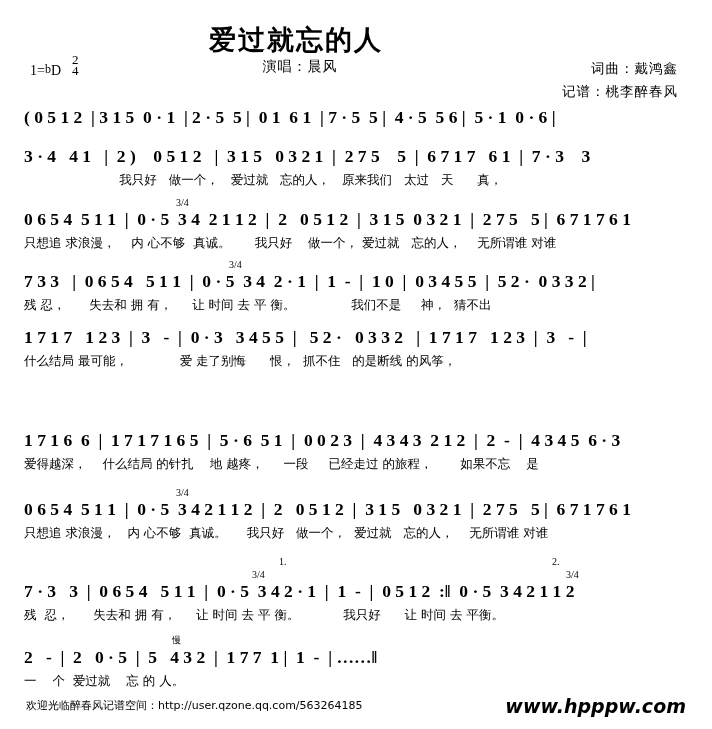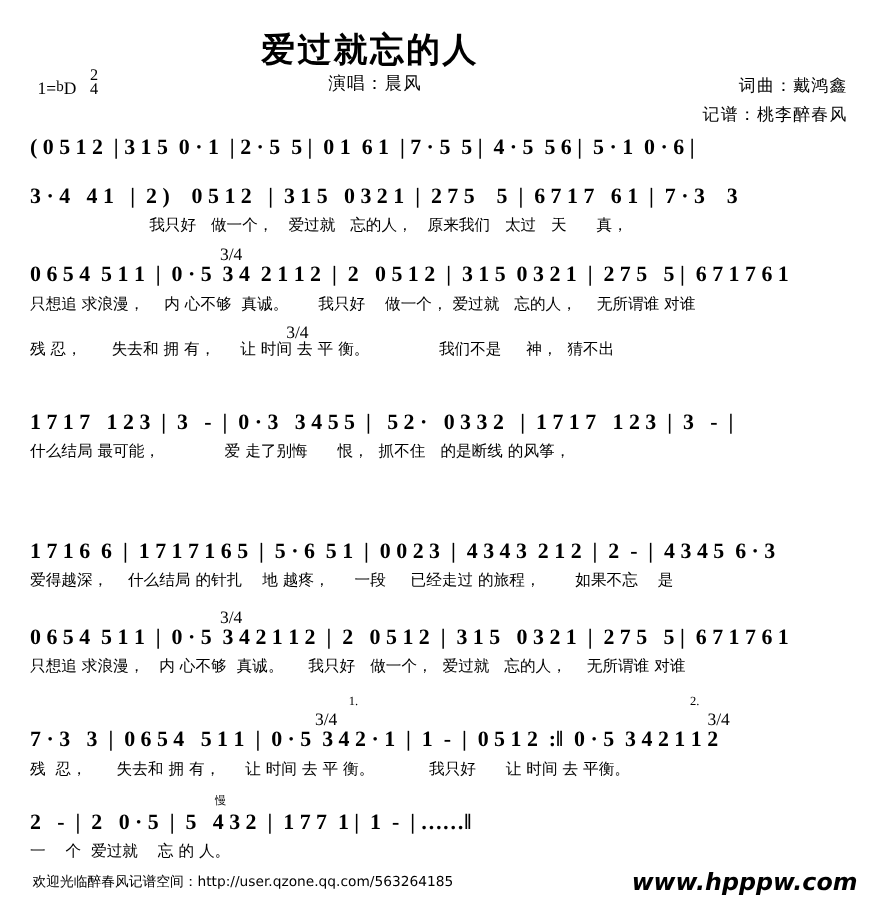--- a/index.html
+++ b/index.html
@@ -85,21 +85,21 @@
     font-family: "DejaVu Sans", sans-serif;
     font-size: 12.5px;
     white-space: pre;
     height: 22px;
     line-height: 22px;
     letter-spacing: 0px;
   }
   .tuplet {
     position: absolute;
     font-family: "Liberation Serif", serif;
-    font-size: 14px;
+    font-size: 10px;
     font-weight: normal;
   }
   
   .footer-left {
     position: absolute;
     left: 26px;
     bottom: 16px;
     font-family: "DejaVu Sans", sans-serif;
     font-size: 11px;
     white-space: nowrap;
@@ -149,20 +149,21 @@
   </div>
 
   <div class="system" style="top:206px;">
     <div class="tuplet" style="left:152px; top:-9px;">3/4</div>
     <div class="noteline">0 6 5 4  5 1 1  |  0 · 5  3 4  2 1 1 2  |  2   0 5 1 2  |  3 1 5  0 3 2 1  |  2 7 5   5 |  6 7 1 7 6 1</div>
     <div class="lyricline">只想追 求浪漫，    内 心不够  真诚。      我只好    做一个， 爱过就   忘的人，    无所谓谁 对谁</div>
   </div>
 
   <div class="system" style="top:268px;">
     <div class="tuplet" style="left:205px; top:-9px;">3/4</div>
+    <div class="noteline">7 3 3   |  0 6 5 4   5 1 1  |  0 · 5  3 4  2 · 1  |  1  -  |  1 0  |  0 3 4 5 5  |  5 2 ·  0 3 3 2 |</div>
     <div class="lyricline">残 忍，      失去和 拥 有，     让 时间 去 平 衡。              我们不是     神，  猜不出</div>
   </div>
 
   <div class="system" style="top:324px;">
     <div class="noteline">1 7 1 7   1 2 3  |  3   -  |  0 · 3   3 4 5 5  |   5 2 ·   0 3 3 2   |  1 7 1 7   1 2 3  |  3   -  |</div>
     <div class="lyricline">什么结局 最可能，             爱 走了别悔      恨，  抓不住   的是断线 的风筝，</div>
   </div>
 
   <div class="system" style="top:380px;margin-top:47px;">
     <div class="noteline">1 7 1 6  6  |  1 7 1 7 1 6 5  |  5 · 6  5 1  |  0 0 2 3  |  4 3 4 3  2 1 2  |  2  -  |  4 3 4 5  6 · 3</div>

